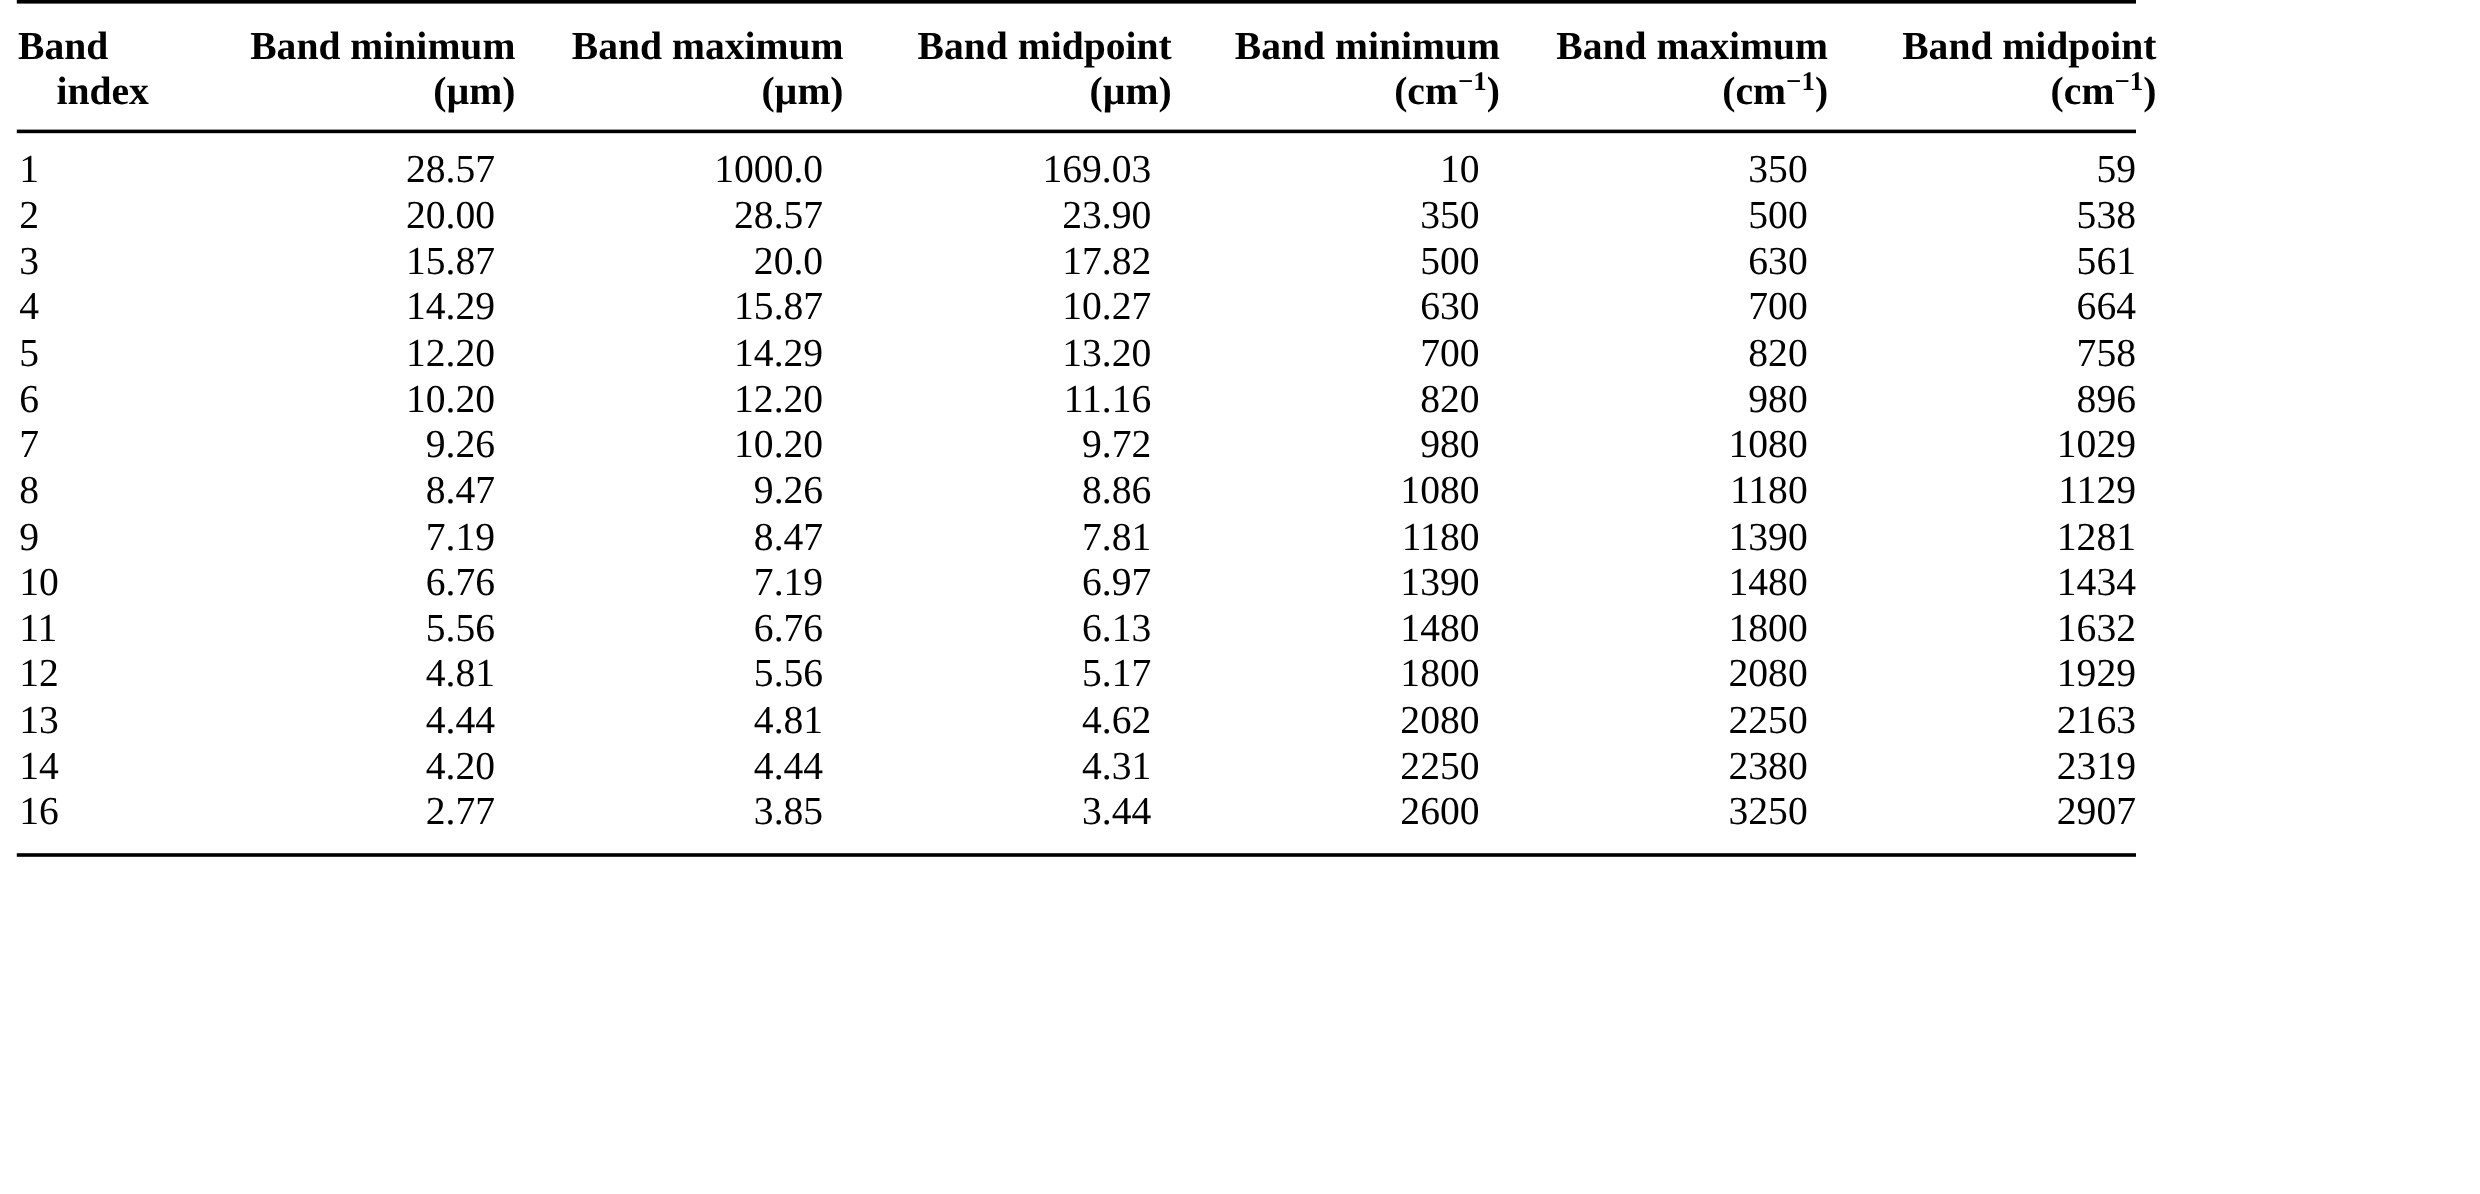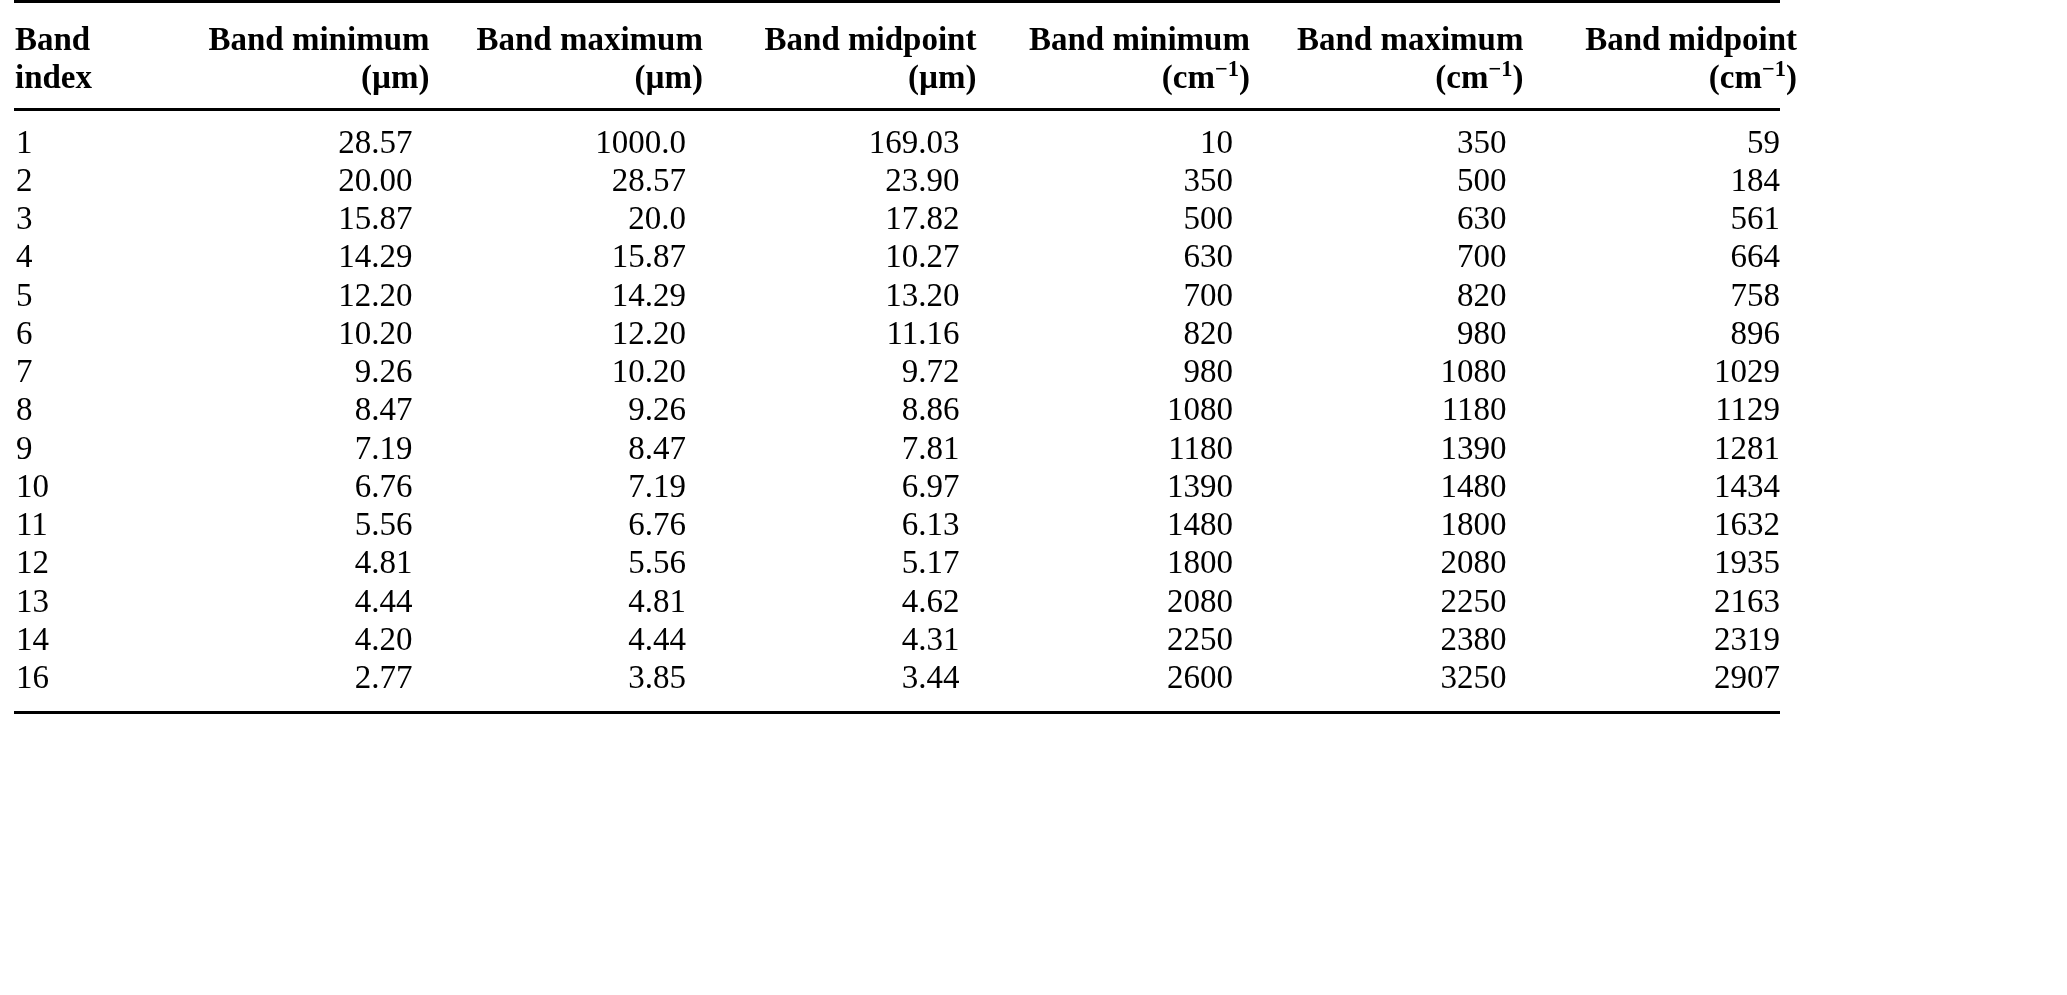--- a/index.html
+++ b/index.html
@@ -40,21 +40,21 @@
   }
   th.first-col .hdr-cell,
   td.first-col {
     text-align: left;
   }
   .hdr-line2 {
     display: block;
     text-align: right;
   }
   th.first-col .hdr-line2 {
-    text-align: left;
+    text-align: center;
   }
   table.band-table tbody td {
     text-align: right;
     padding: 0 18px 0 0;
     white-space: nowrap;
   }
   table.band-table tbody td.first-col {
     text-align: left;
     padding-left: 2px;
   }
@@ -143,21 +143,21 @@
           <td>350</td>
           <td>59</td>
         </tr>
         <tr>
           <td class="first-col">2</td>
           <td>20.00</td>
           <td>28.57</td>
           <td>23.90</td>
           <td>350</td>
           <td>500</td>
-          <td>184</td>
+          <td>538</td>
         </tr>
         <tr>
           <td class="first-col">3</td>
           <td>15.87</td>
           <td>20.0</td>
           <td>17.82</td>
           <td>500</td>
           <td>630</td>
           <td>561</td>
         </tr>
@@ -233,21 +233,21 @@
           <td>1800</td>
           <td>1632</td>
         </tr>
         <tr>
           <td class="first-col">12</td>
           <td>4.81</td>
           <td>5.56</td>
           <td>5.17</td>
           <td>1800</td>
           <td>2080</td>
-          <td>1935</td>
+          <td>1929</td>
         </tr>
         <tr>
           <td class="first-col">13</td>
           <td>4.44</td>
           <td>4.81</td>
           <td>4.62</td>
           <td>2080</td>
           <td>2250</td>
           <td>2163</td>
         </tr>

